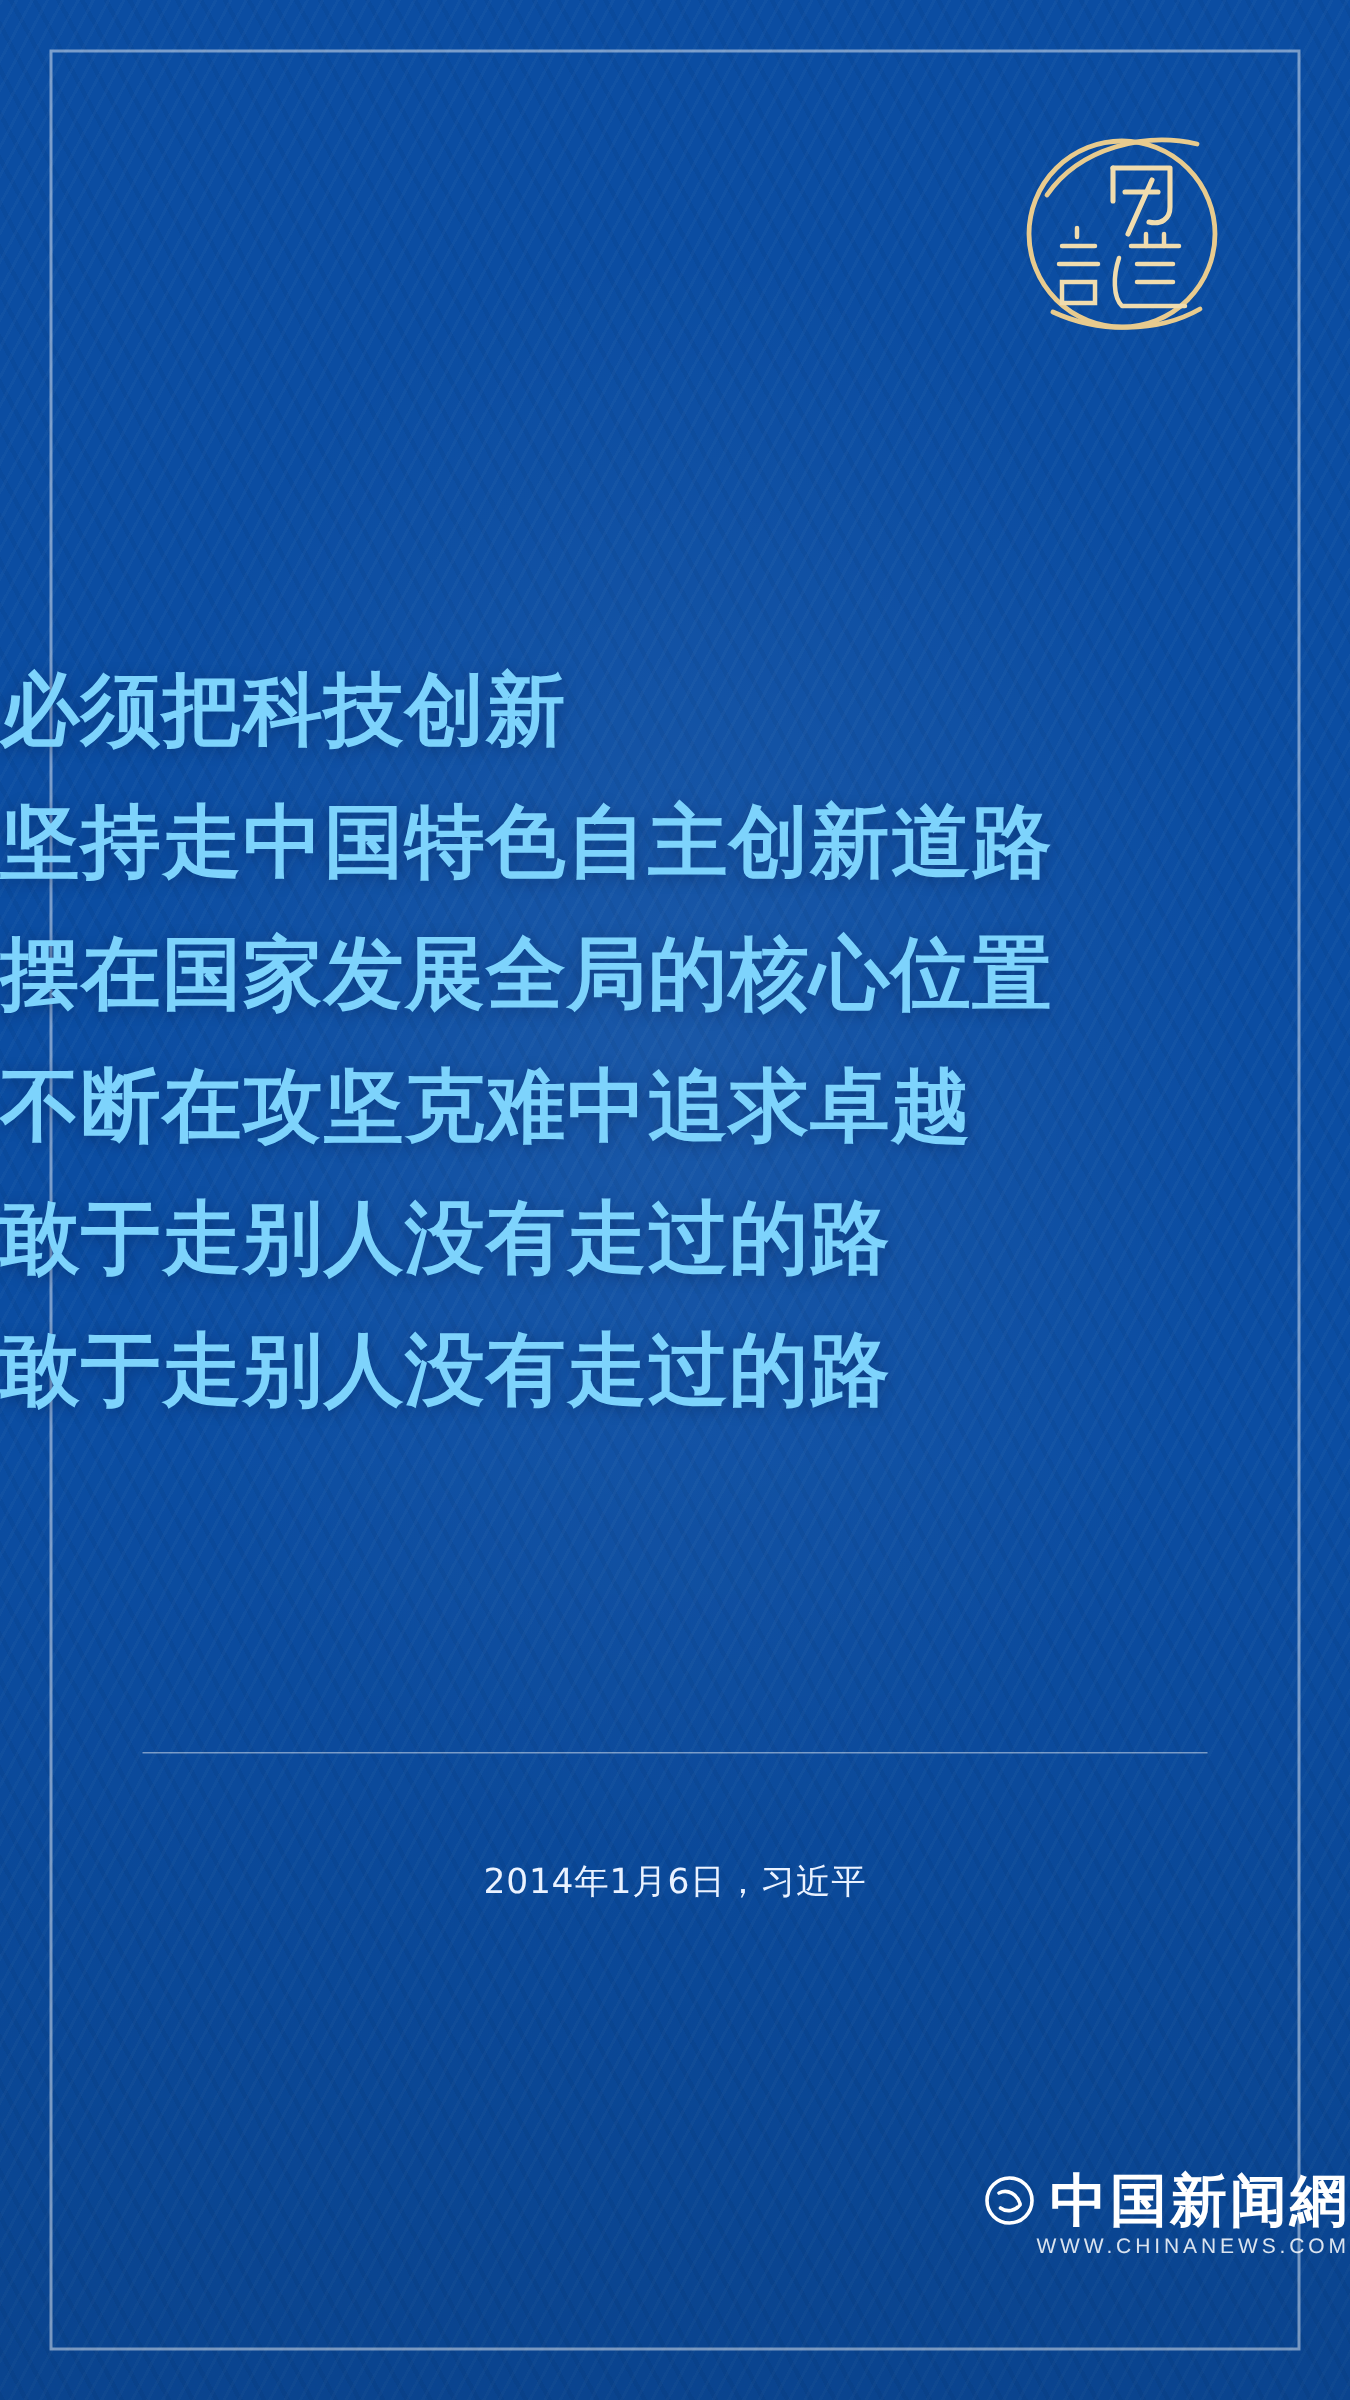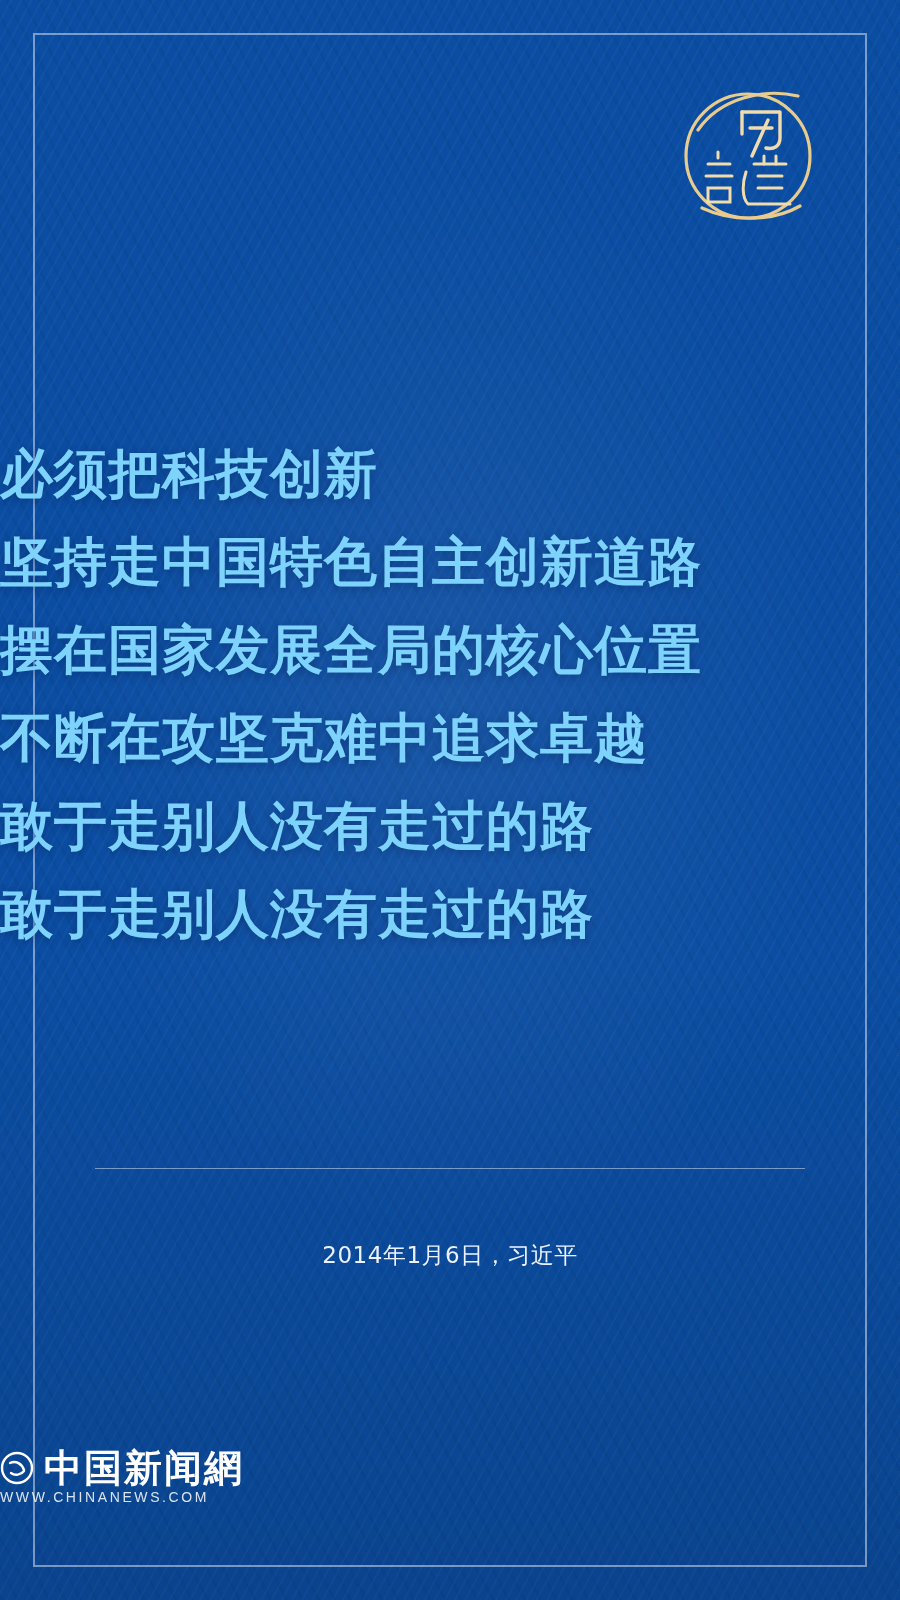--- a/index.html
+++ b/index.html
@@ -118,21 +118,21 @@
     white-space: nowrap;
   }
 
   
   .footer {
     position: absolute;
     left: 0;
     right: 0;
     bottom: 95px;
     z-index: 4;
-    text-align: left;
+    text-align: right;
   }
   .footer-mark {
     display: inline-flex;
     align-items: center;
     justify-content: center;
     gap: 10px;
     color: #ffffff;
   }
   .footer-mark .mark-icon svg { display:block; }
   .footer-name {

